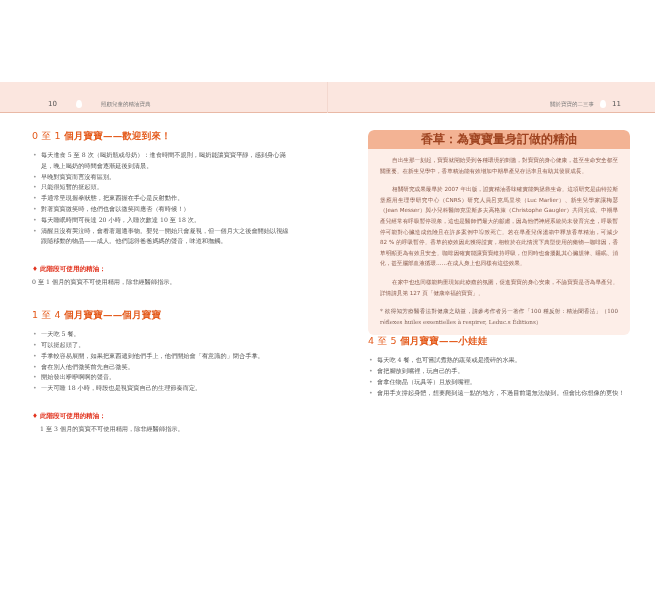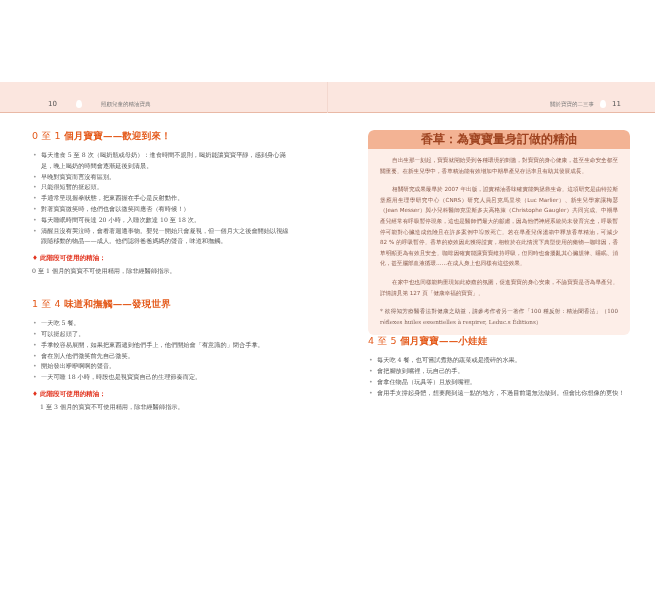--- a/index.html
+++ b/index.html
@@ -18,21 +18,21 @@
 
   .page { position: absolute; top: 48px; }
   .page.left { left: 32px; width: 262px; }
   .page.right { left: 368px; width: 262px; }
 
   .sec-title { font-family: "DejaVu Sans", "Liberation Sans", sans-serif; font-size: 9.5px; color: #e45a1b; font-weight: bold; margin-bottom: 7px; letter-spacing: 0.2px; }
   .sec-title .n { font-weight: normal; }
   .list { list-style: none; }
   .list li { position: relative; font-size: 6.2px; line-height: 10.8px; padding-left: 9px; color: #555; }
   .list li::before { content: "•"; position: absolute; left: 1px; top: 0; color: #999; }
-  .oil-head { font-family: "DejaVu Sans", "Liberation Sans", sans-serif; font-size: 6.6px; color: #e2331e; font-weight: bold; margin-top: 7px; margin-bottom: 3px; }
+  .oil-head { font-family: "DejaVu Sans", "Liberation Sans", sans-serif; font-size: 6.6px; color: #e2331e; font-weight: bold; margin-top: 18px; margin-bottom: 3px; }
   .oil-head .mk { color: #e2331e; margin-right: 2px; }
   .oil-text { font-size: 6.2px; color: #555; line-height: 10px; }
   .oil-text.indent { padding-left: 8px; }
   .gap-sec { margin-top: 22px; }
 
   .box { width: 262px; background: #fdeee8; border-radius: 6px; overflow: hidden; }
   .box-title { background: #f3b394; height: 19px; display: flex; align-items: center; justify-content: center; font-family: "DejaVu Sans", "Liberation Sans", sans-serif; font-size: 12px; font-weight: bold; color: #9e4320; border-radius: 6px 6px 0 0; }
   .box-body { padding: 6px 12px 8px 12px; }
   .box-body p { font-family: "DejaVu Sans", "Liberation Sans", sans-serif; font-size: 5.6px; line-height: 10.6px; color: #8a5b4c; text-indent: 12px; text-align: justify; margin-bottom: 8px; }
   .box-body p.note { text-indent: 0; font-family: "DejaVu Serif", "Liberation Serif", serif; color: #7a5a50; margin-bottom: 0; }
@@ -63,21 +63,21 @@
       <li>早晚對寶寶而言沒有區別。</li>
       <li>只能很短暫的挺起頭。</li>
       <li>手通常呈現握拳狀態，把東西握在手心是反射動作。</li>
       <li>對著寶寶微笑時，他們也會以微笑回應否（有時候！）</li>
       <li>每天睡眠時間可長達 20 小時，入睡次數達 10 至 18 次。</li>
       <li>清醒且沒有哭泣時，會看著週遭事物。嬰兒一開始只會凝視，但一個月大之後會開始以視線跟隨移動的物品——成人。他們認得爸爸媽媽的聲音，味道和撫觸。</li>
     </ul>
     <div class="oil-head"><span class="mk">♦</span><span>此階段可使用的精油：</span></div>
     <div class="oil-text">0 至 1 個月的寶寶不可使用精用，除非經醫師指示。</div>
 
-    <div class="sec-title gap-sec"><span class="n">1 至 4</span><span> 味道和撫觸——發現世界</span></div>
+    <div class="sec-title gap-sec"><span class="n">1 至 4</span><span> 個月寶寶——個月寶寶</span></div>
     <ul class="list">
       <li>一天吃 5 餐。</li>
       <li>可以挺起頭了。</li>
       <li>手掌較容易展開，如果把東西遞到他們手上，他們開始會「有意識的」閉合手掌。</li>
       <li>會在別人他們微笑前先自己微笑。</li>
       <li>開始發出咿咿啊啊的聲音。</li>
       <li>一天可睡 18 小時，時段也是視寶寶自己的生理節奏而定。</li>
     </ul>
     <div class="oil-head"><span class="mk">♦</span><span>此階段可使用的精油：</span></div>
     <div class="oil-text indent">1 至 3 個月的寶寶不可使用精用，除非經醫師指示。</div>

